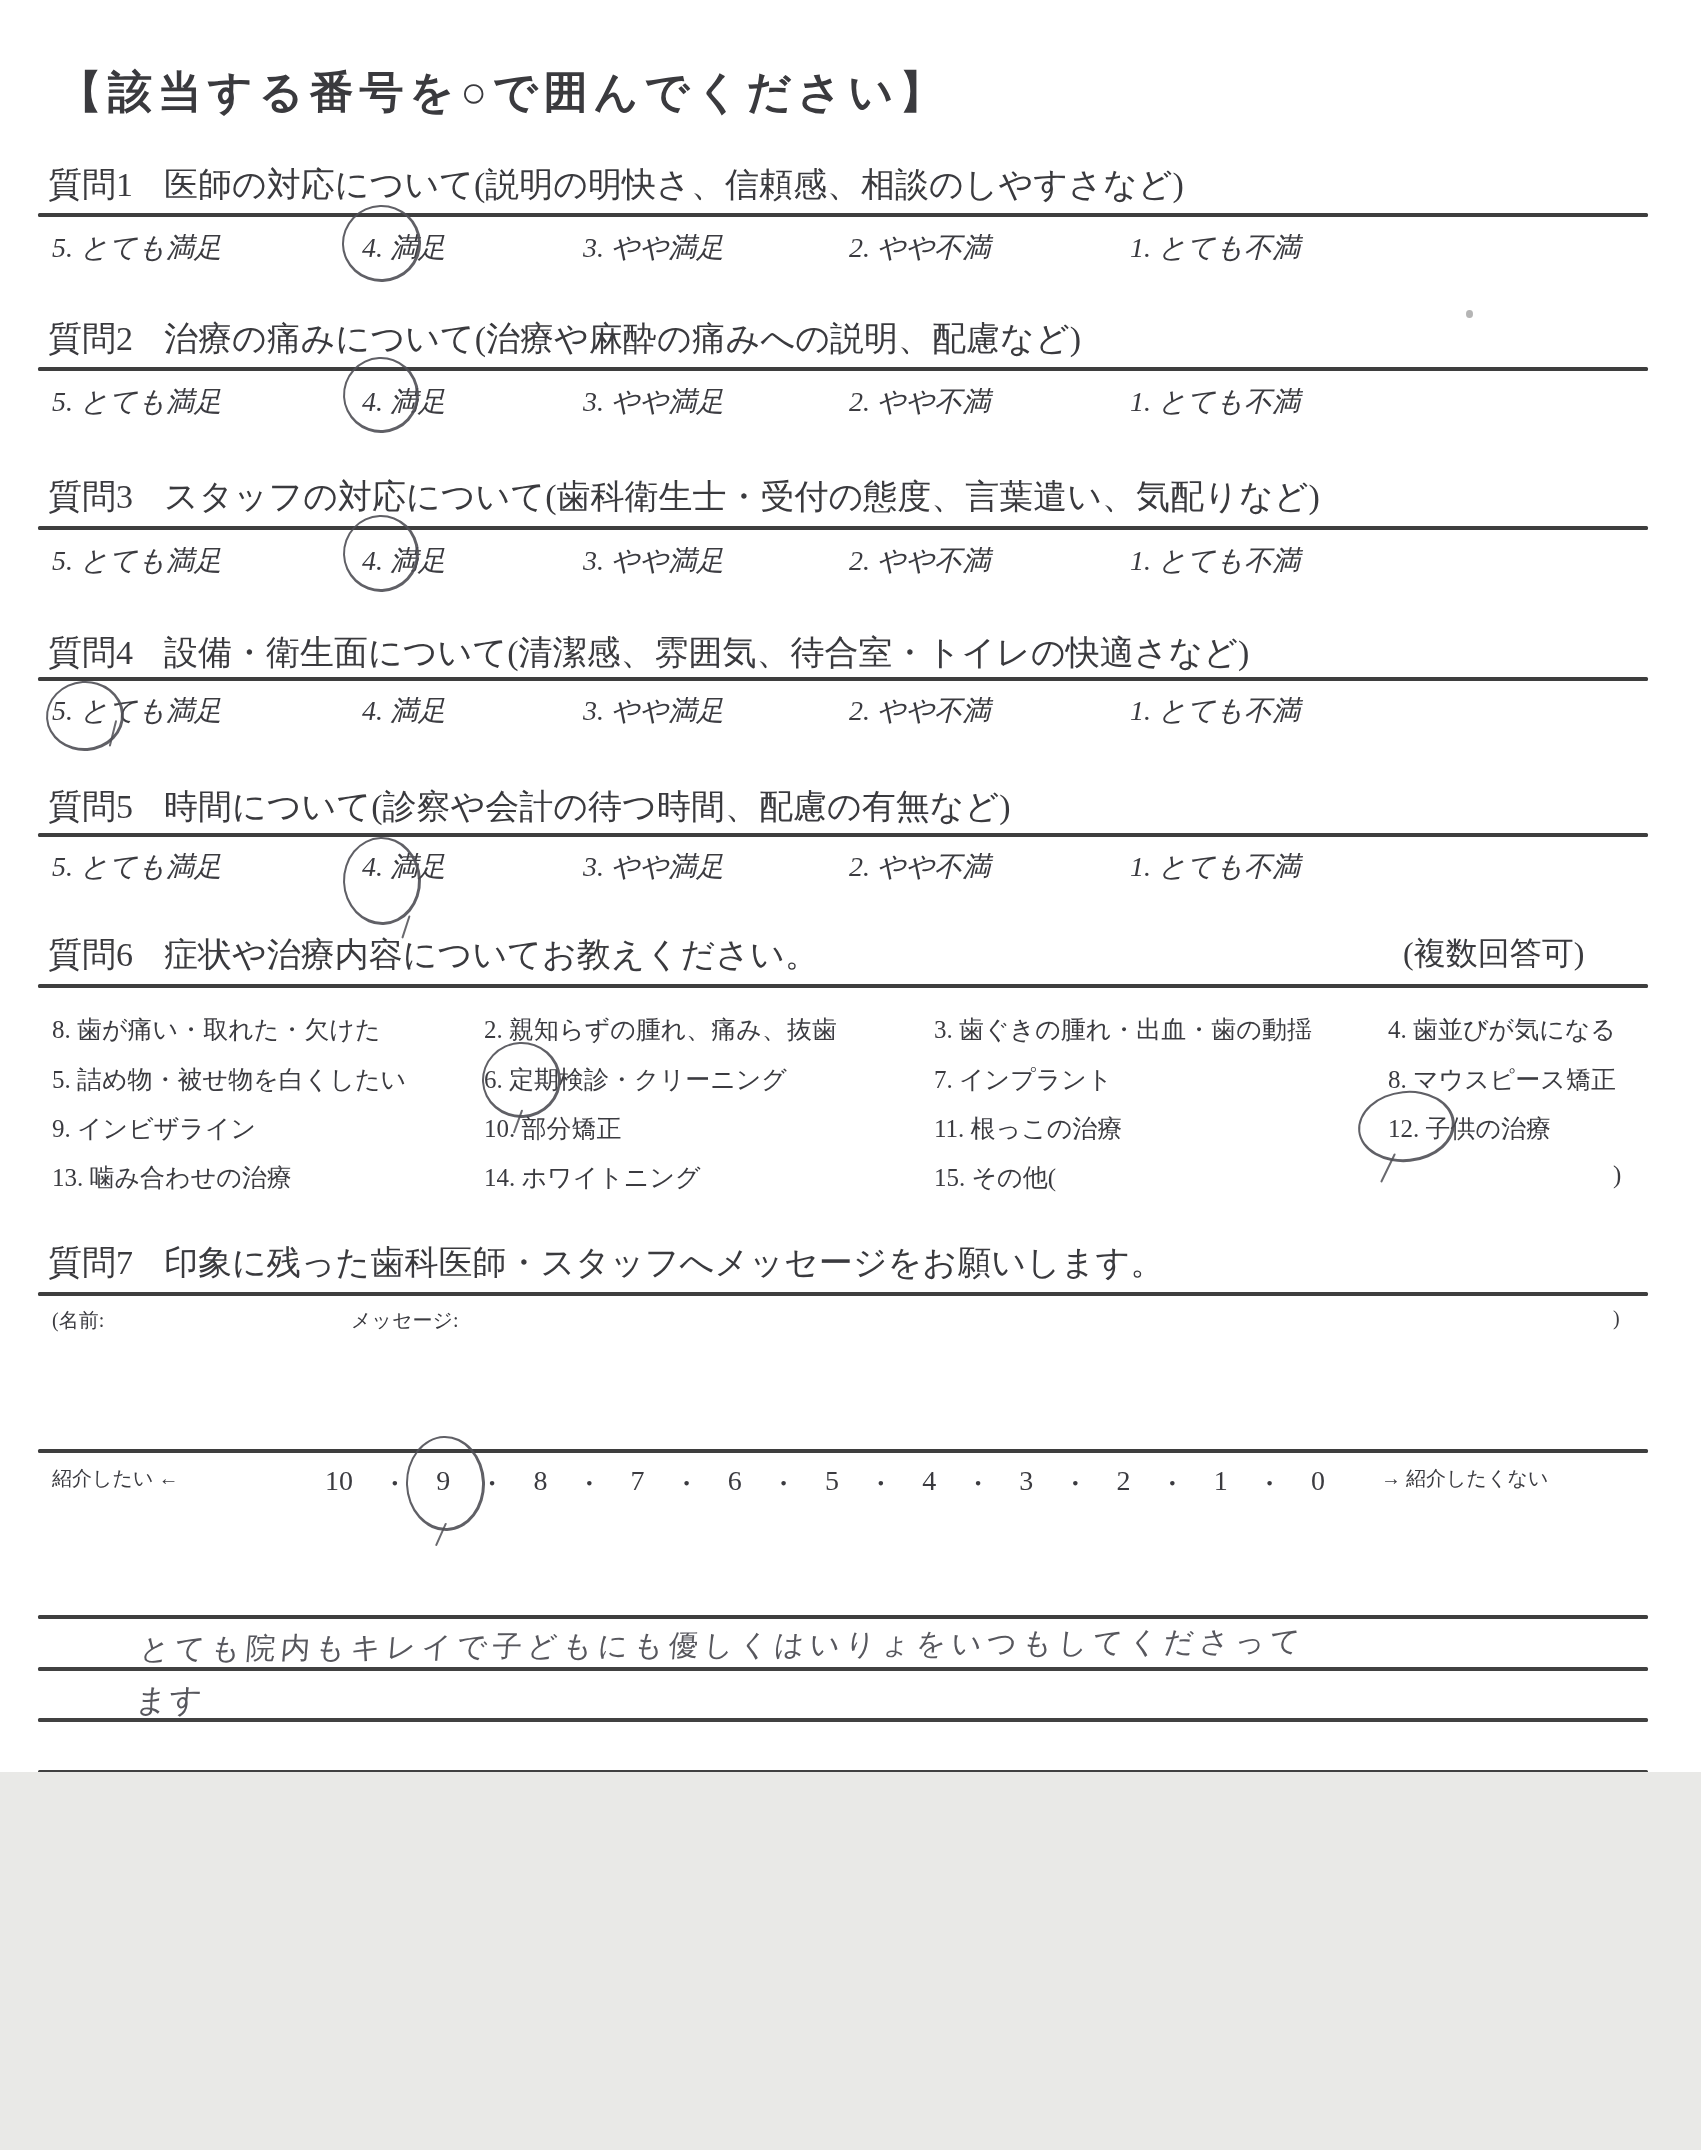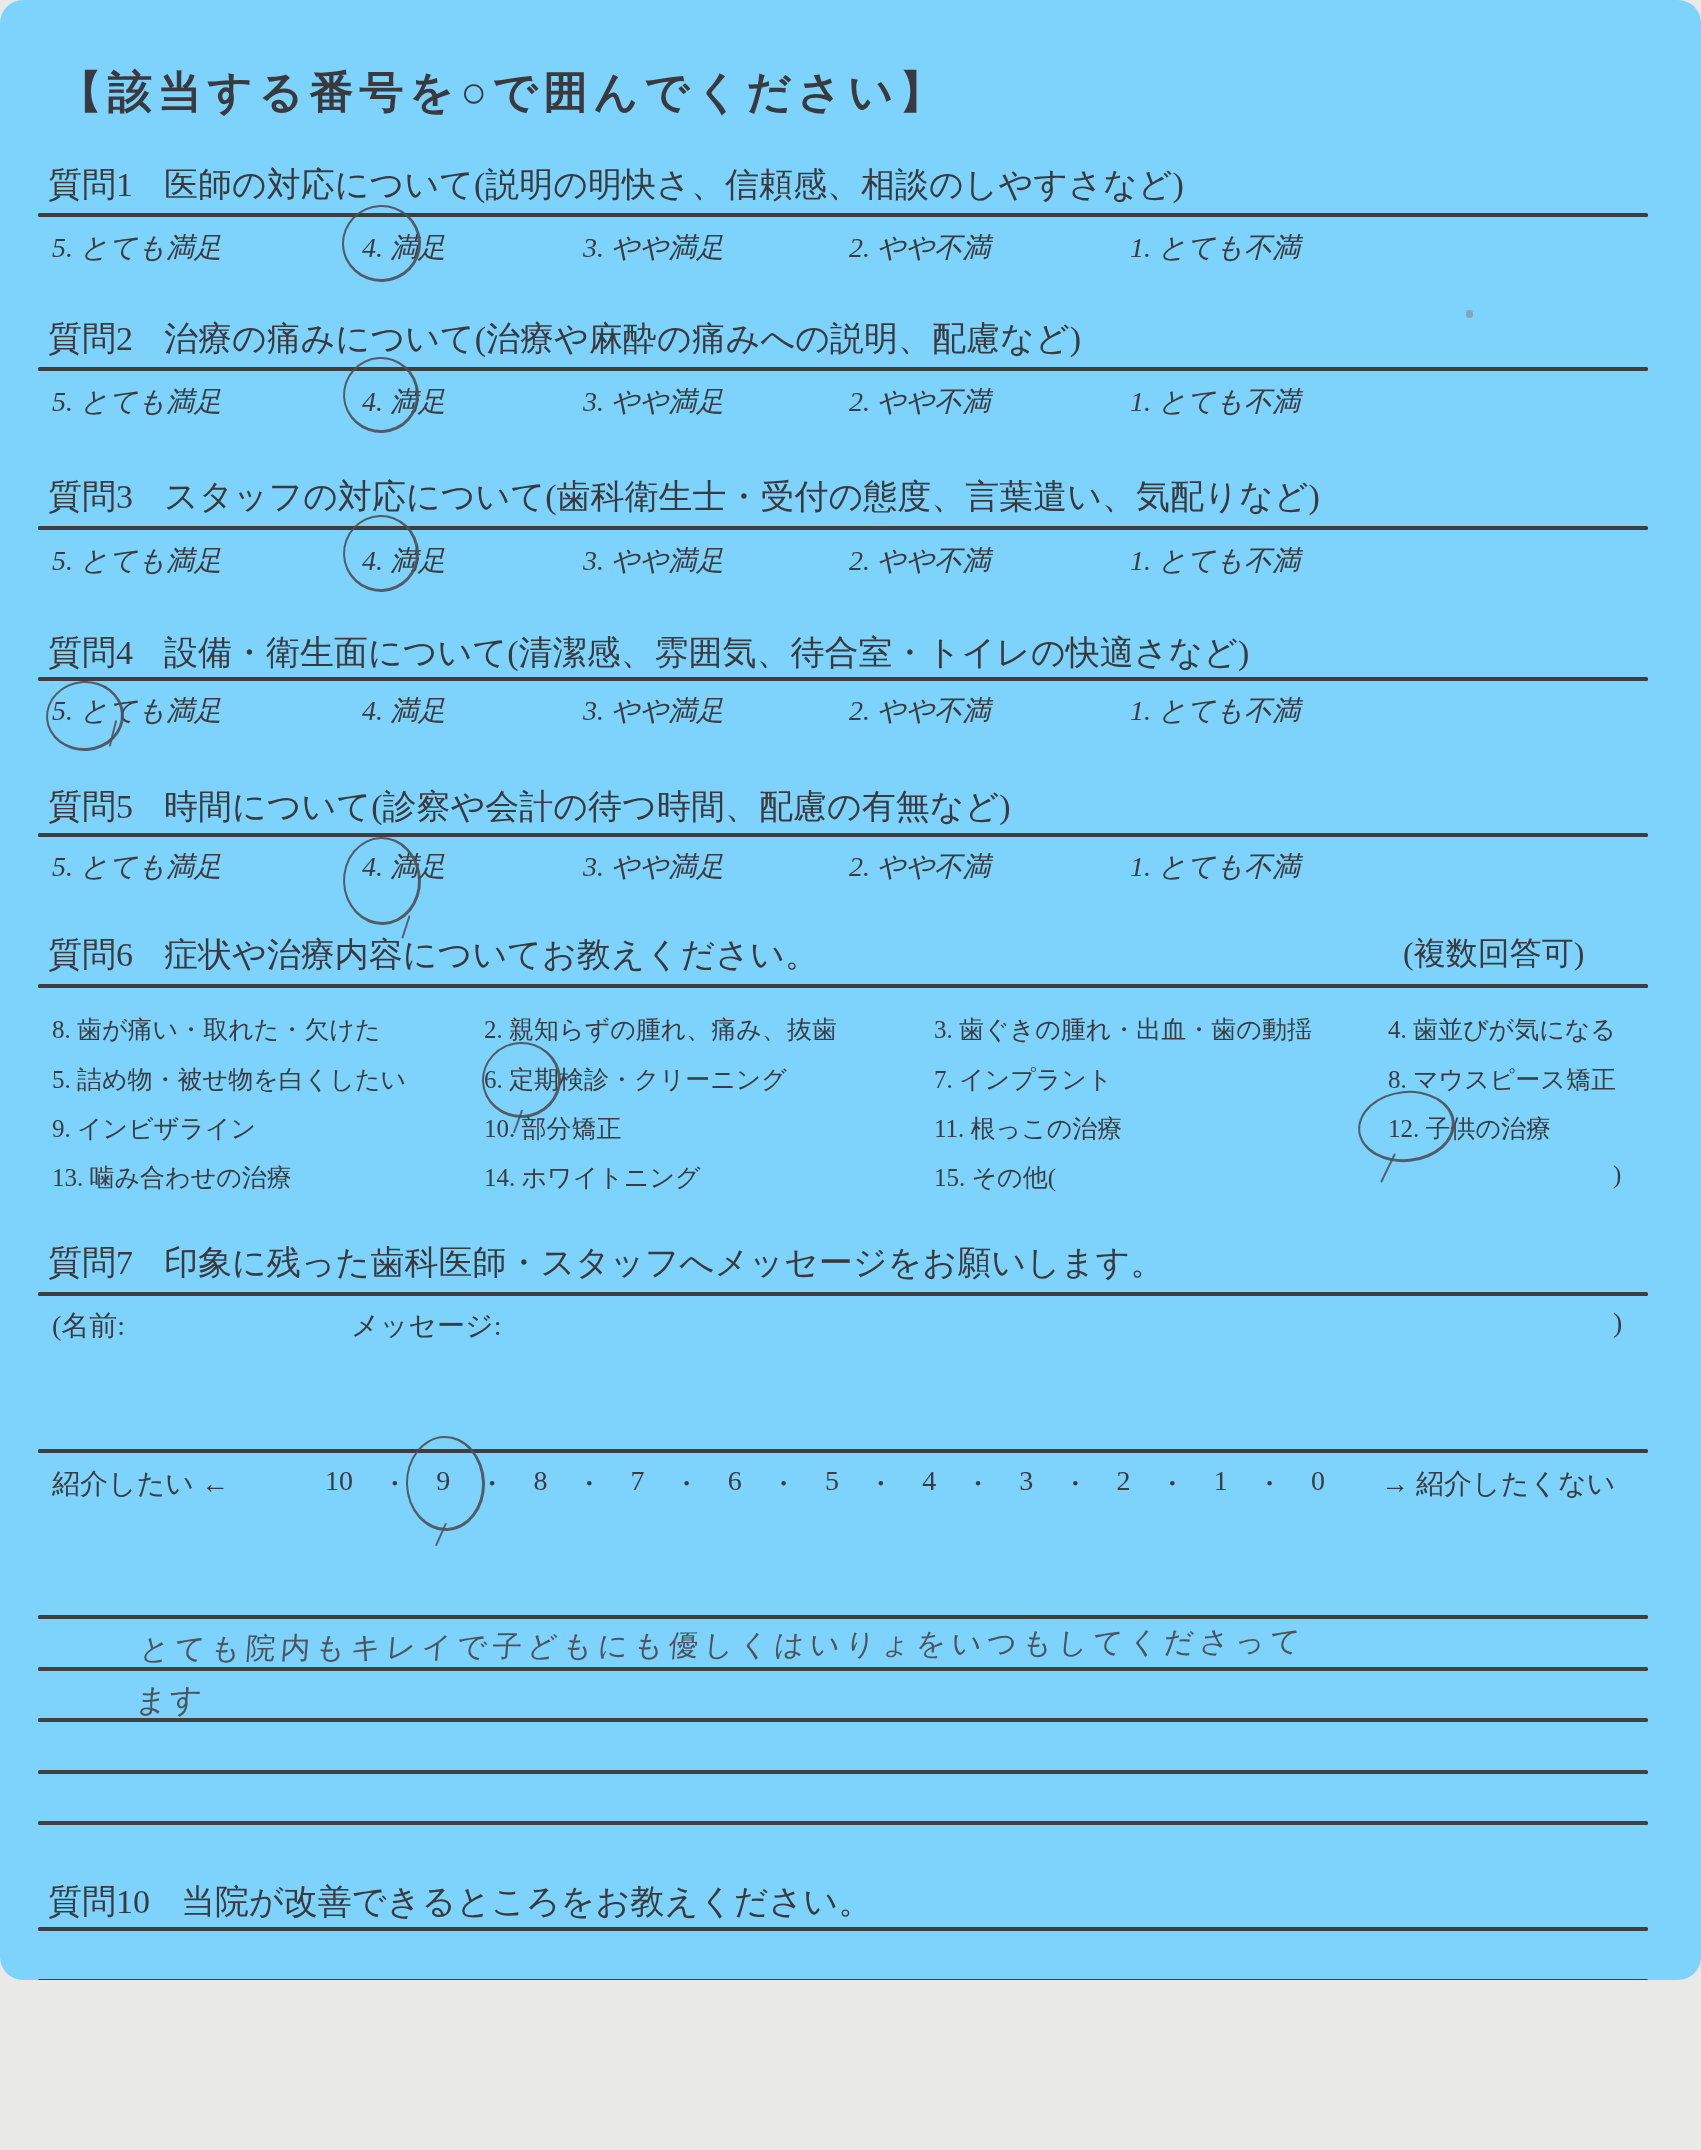--- a/index.html
+++ b/index.html
@@ -1,37 +1,36 @@
 <!DOCTYPE html>
 <html style="font-size:11.8px"><head>
 <meta charset="utf-8">
 <style>
   html,body{margin:0;padding:0;background:#e9e9e7;}
   #page{
-    position:relative;width:1701px;height:1980px;margin:0 auto;
-    background:#7dd3fc;overflow:hidden;
+    position:relative;width:1701px;height:1772px;margin:0 auto;
+    background:#ffffff;overflow:hidden;
     font-family:"Liberation Serif","DejaVu Serif",serif;
     color:#38383d;
-    border-radius:23px;
   }
   .title{
     position:absolute;left:58px;top:63px;
     font-size:44px;font-weight:600;letter-spacing:5.9px;color:#3a3a3e;white-space:nowrap;
   }
   .qhead{position:absolute;left:48px;font-size:34px;font-weight:500;white-space:nowrap;color:#3a3a3e;}
   .qhead .qtitle{margin-left:31px;margin-top:24px;}
   .rule{position:absolute;left:38px;width:1610px;background:#3e3e3e;border-radius:1.5px;}
   .rule.thick{height:4.4px;}
   .rule.answer{height:3.7px;background:#414141;}
   .optrow{position:absolute;left:0;top:0;width:1701px;height:38px;font-style:italic;}
   .opt{position:absolute;font-size:28px;white-space:nowrap;color:#3b3b40;}
   .o1{left:52px;} .o2{left:362px;} .o3{left:583px;} .o4{left:849px;} .o5{left:1130px;}
   .q6item{position:absolute;font-size:25px;white-space:nowrap;color:#3b3b40;}
   .q6note{position:absolute;left:1403px;font-size:32px;white-space:nowrap;color:#3a3a3e;}
-  .fieldrow{position:absolute;font-size:28px;white-space:nowrap;color:#3b3b40;}
+  .fieldrow{position:absolute;font-size:20px;white-space:nowrap;color:#3b3b40;}
   .scale-strip{
     position:absolute;left:325px;width:1000px;display:flex;justify-content:space-between;
     font-size:28px;color:#3b3b40;
   }
   .circle{
     position:absolute;border:2.2px solid #4f4f55;border-radius:50%;
     border-width:2.2px 3px 3px 2.2px;background:transparent;opacity:.9;
   }
   .tail{position:absolute;width:2.2px;background:#4f4f55;border-radius:1.5px;opacity:.85;}
   .handwriting{

